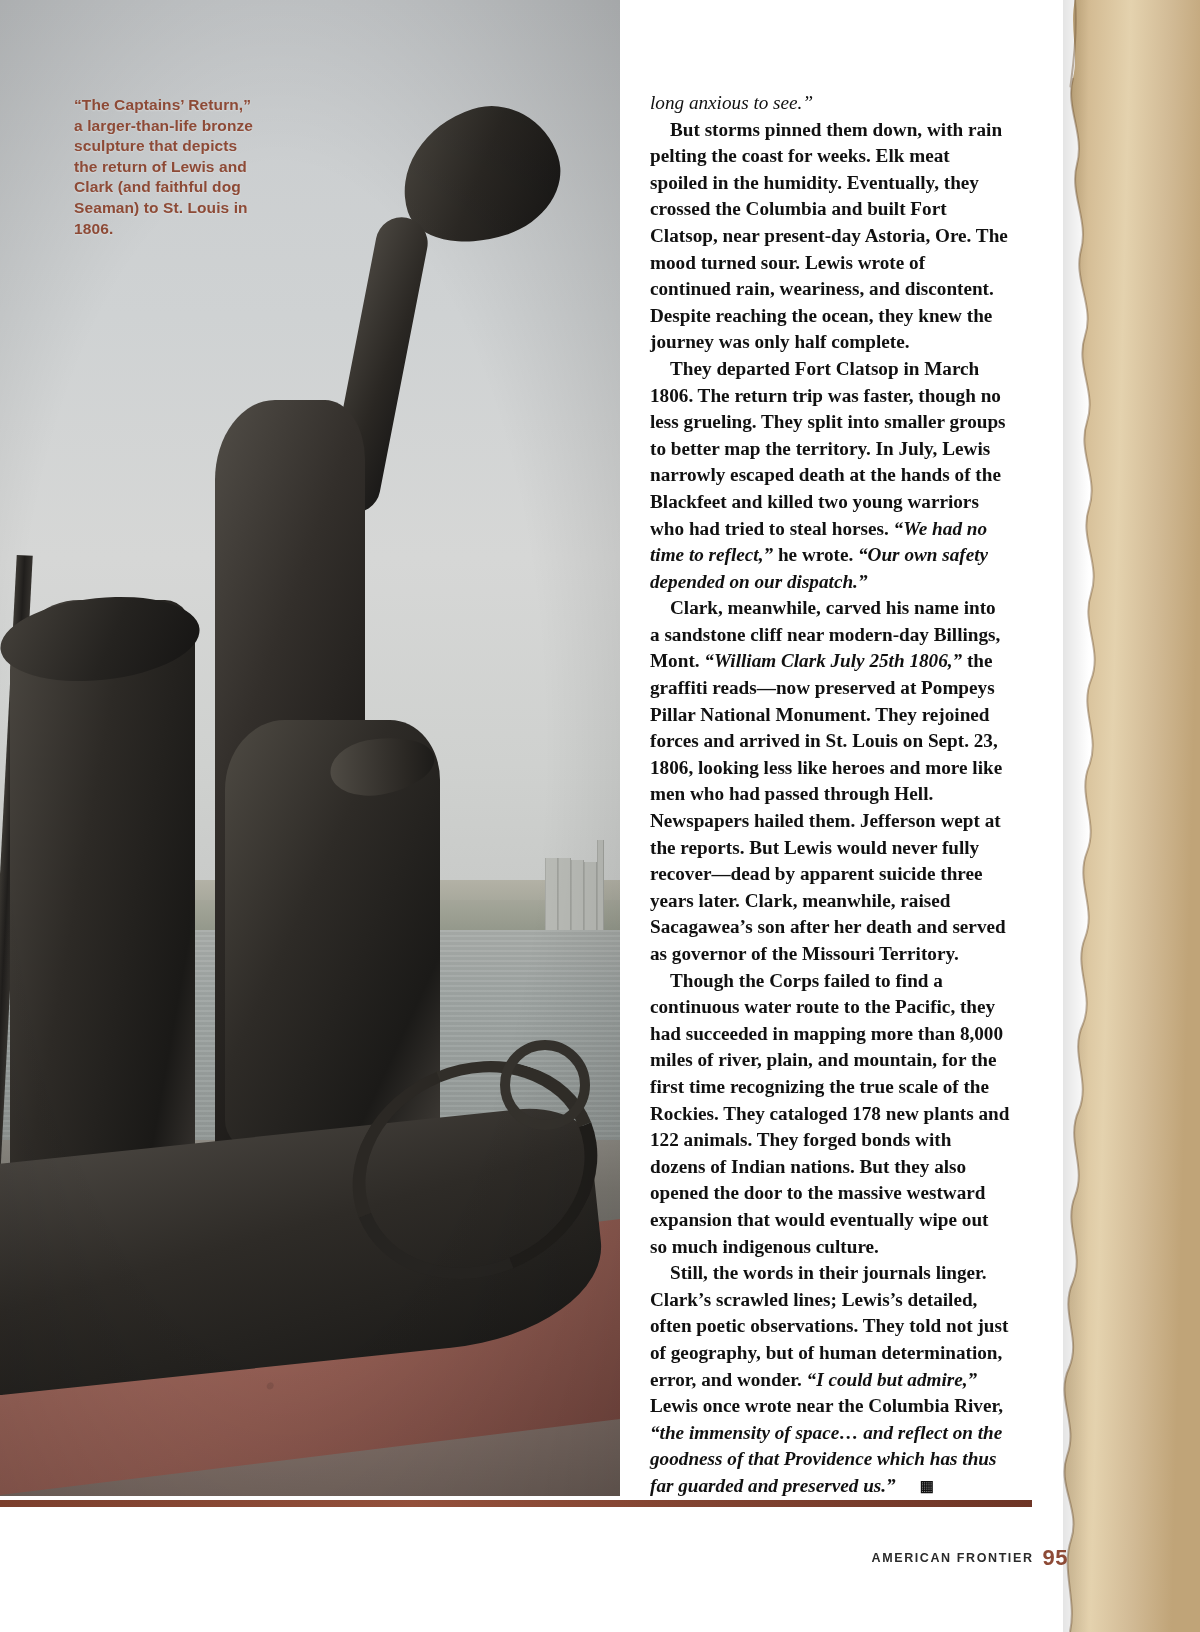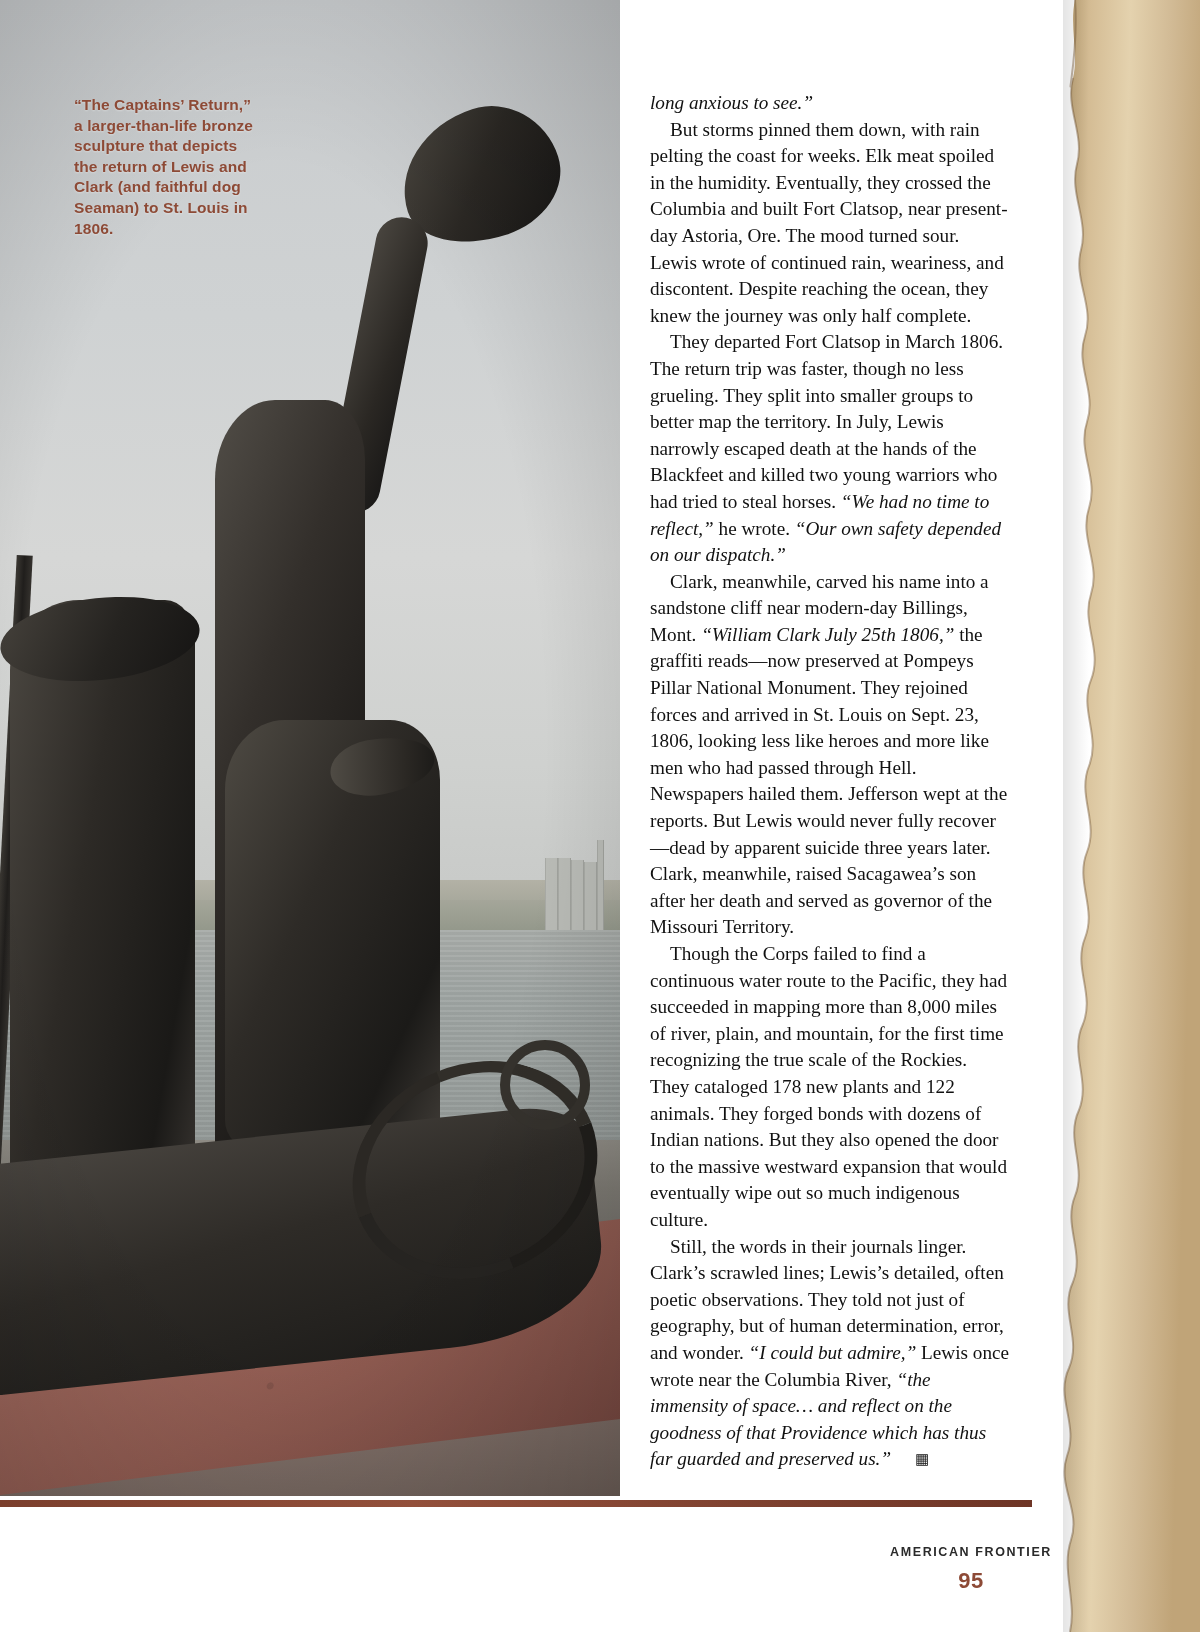--- a/index.html
+++ b/index.html
@@ -173,47 +173,46 @@
     position: absolute;
     left: 650px;
     top: 90px;
     width: 360px;
     color: #111;
     font-size: 19.2px;
     line-height: 1.385;
     text-align: left;
   }
   .column p { margin: 0; }
-  .column p + p { text-indent: 20px; }
+  .column p + p { text-indent: 20px; font-weight: bold; }
   .column .lead { text-indent: 0; }
   .column em { font-style: italic; margin-top: 12px; }
   .endmark {
     display: inline-block;
     margin-left: 4px;
     font-size: 15px;
     letter-spacing: -1px;
     vertical-align: 1px;
   }
 
   
   .footer-rule {
     position: absolute;
     left: 0; top: 1500px;
     width: 1032px; height: 7px;
     background: linear-gradient(90deg, #7b3f2d 0%, #93503b 40%, #6e3526 100%);
   }
   .footer {
     position: absolute;
-    right: 148px;
+    right: 132px;
     top: 1545px;
     display: flex;
     align-items: center;
     gap: 9px;
     font-family: "Liberation Sans", sans-serif;
-    flex-direction: column;
   }
   .footer-label {
     font-size: 12.5px;
     letter-spacing: 1.6px;
     font-weight: 700;
     color: #2a2a2a;
   }
   .footer-page {
     font-size: 22px;
     font-weight: 700;

